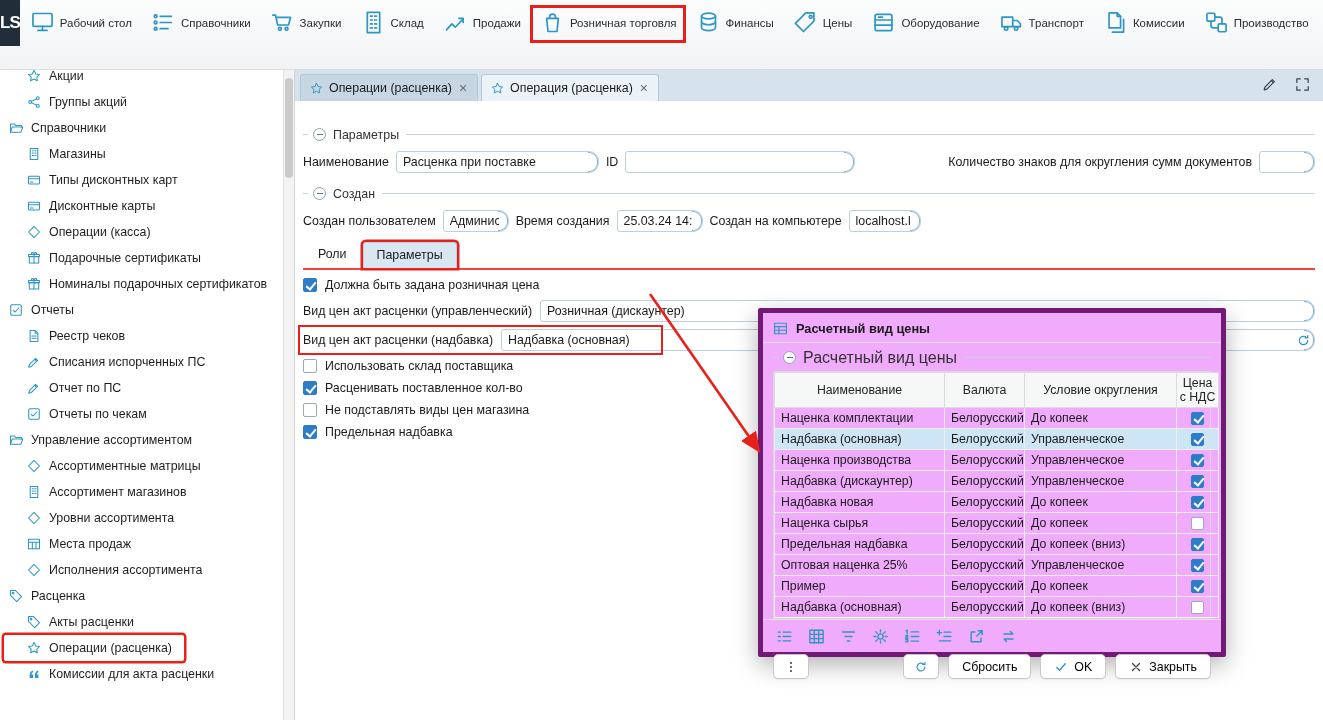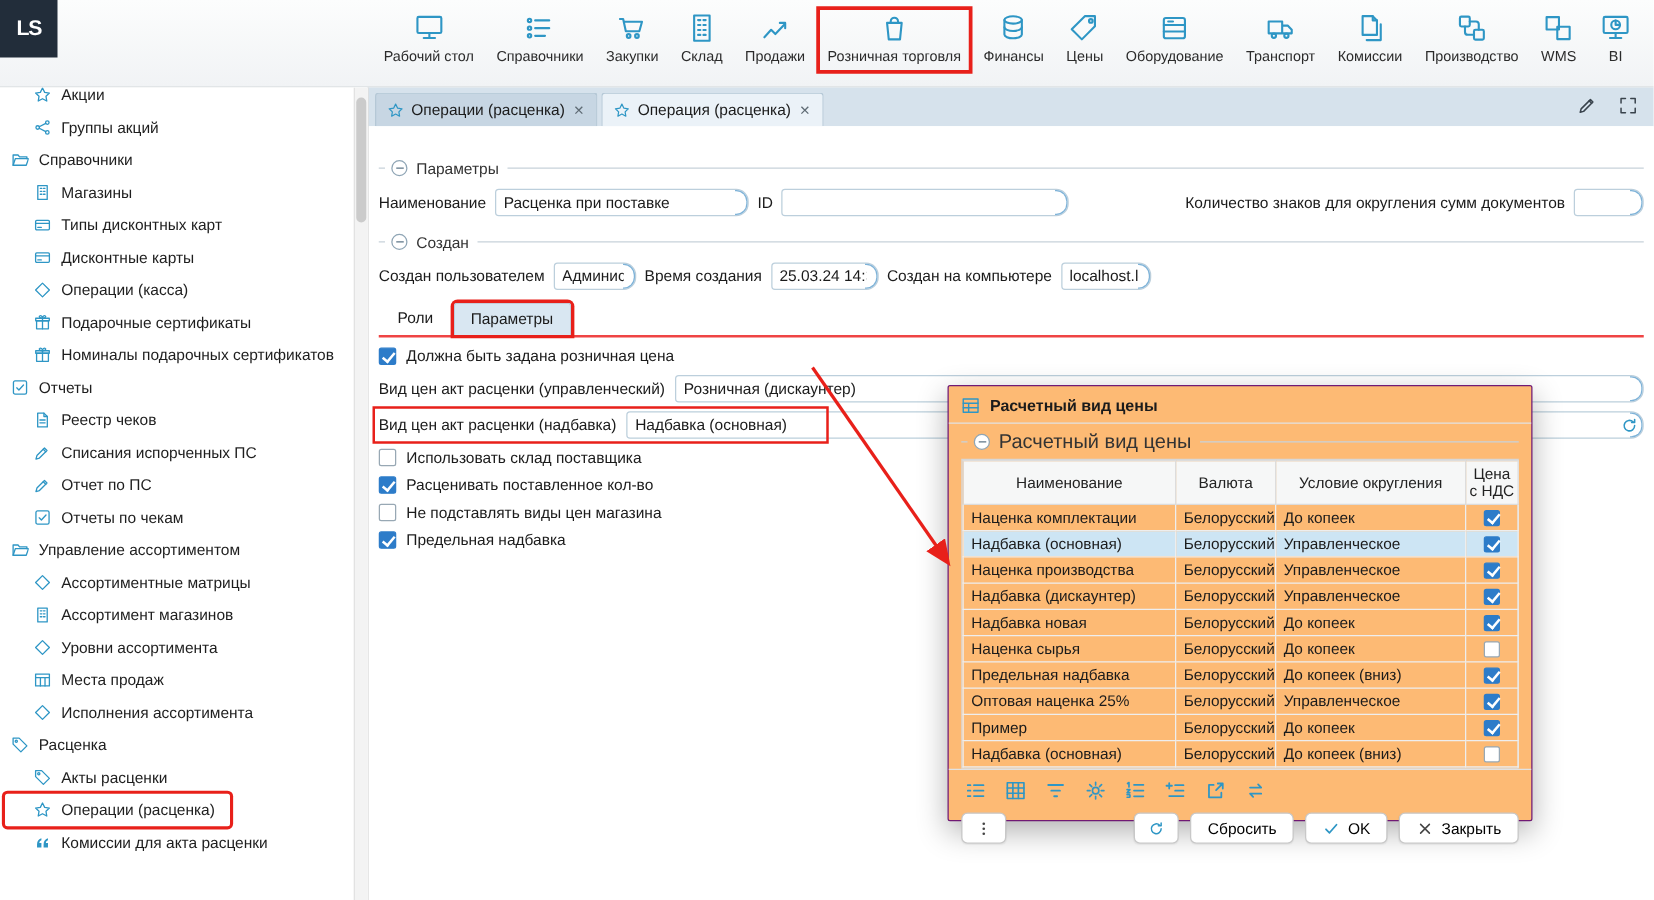--- a/index.html
+++ b/index.html
@@ -3,21 +3,21 @@
 <meta charset="utf-8">
 <style>
   * { box-sizing:border-box; margin:0; padding:0; }
   html,body { width:1323px; height:720px; }
   body { font-family:"Liberation Sans", sans-serif; overflow:hidden; position:relative; background:#fff; color:#1b1b1b; }
 
   
   .topbar { height:70px; display:flex; align-items:flex-start; background:linear-gradient(180deg,#fcfdfd,#f1f3f5); border-bottom:1px solid #d9dde0; }
   .logo { width:46px; height:46px; background:#222d3a; color:#fff; display:flex; align-items:center; justify-content:center; font-weight:bold; font-size:17px; letter-spacing:-1px; cursor:pointer; }
   .modules { flex:1; display:flex; justify-content:flex-end; align-items:flex-start; padding:5px 8px 0 0; }
-  .module { display:flex; flex-direction:column; align-items:center; gap:4px; padding:4px 9px 7px; font-size:11.5px; color:#2b2b2b; cursor:pointer; white-space:nowrap; }
+  .module { display:flex; align-items:center; gap:4px; padding:4px 9px 7px; font-size:11.5px; color:#2b2b2b; cursor:pointer; white-space:nowrap; }
   .module-icon { width:27px; height:27px; color:#2e96c5; }
   .module-icon svg { width:100%; height:100%; }
   .module.hl { box-shadow: inset 0 0 0 3px #e8201a; }
 
   
   .workspace { display:flex; height:calc(100% - 70px); }
   .sidebar { width:294px; position:relative; overflow:hidden; flex:none; background:#fff; }
   .tree { margin-top:-7px; }
   .tree-item { height:26px; display:flex; align-items:center; gap:8px; font-size:12.4px; cursor:pointer; color:#1e1e1e; }
   .tree-item[data-level="0"] { padding-left:9px; }
@@ -69,21 +69,21 @@
   .checkbox { width:14px; height:14px; border:1px solid #98a8b4; border-radius:2px; background:#fff; position:relative; cursor:pointer; flex:none; }
   .checkbox.checked { background:#2d7cc9; border-color:#2d7cc9; }
   .checkbox.checked::after { content:""; position:absolute; left:4px; top:1px; width:4px; height:8px; border:solid #fff; border-width:0 2px 2px 0; transform:rotate(40deg); }
 
   .fieldrow { display:flex; align-items:center; gap:8px; margin:7px 0; position:relative; }
   .anno { position:absolute; left:-5px; top:-4px; width:365px; height:30px; border:2.5px solid #e8201a; pointer-events:none; z-index:5; }
   .field-refresh { position:absolute; right:4px; top:4px; width:15px; height:15px; color:#2e96c5; cursor:pointer; z-index:6; }
   .field-refresh svg { width:100%; height:100%; }
 
   
-  .dialog { position:absolute; left:758px; top:308px; width:468px; height:349px; background:#fdba74; border:1px solid #701a75; border-radius:2px; box-shadow:0 8px 24px rgba(0,0,0,.3); z-index:30; display:flex; flex-direction:column; }
+  .dialog { position:absolute; left:758px; top:308px; width:468px; height:349px; background:#f0abfc; border:5px solid #701a75; border-radius:2px; box-shadow:0 8px 24px rgba(0,0,0,.3); z-index:30; display:flex; flex-direction:column; }
   .dlg-title { display:flex; align-items:center; gap:8px; padding:8px 10px 6px; font-weight:bold; font-size:12.8px; }
   .dlg-title-icon { width:15px; height:15px; color:#2e96c5; }
   .dlg-title-icon svg { width:100%; height:100%; }
   .dlg-sep { border-top:1px solid #e2e2e2; }
   .dlg-group { padding:2px 10px 0; }
   .dlg-table { margin:3px 10px 0; border:1px solid #d7d7d7; }
   .dlg-table table { border-collapse:collapse; width:100%; font-size:12.3px; table-layout:fixed; }
   .c-name{width:170px} .c-cur{width:80px} .c-round{width:152px} .c-vat{width:42px}
   .dlg-table th { background:#f6f7f7; font-weight:normal; border:1px solid #dcdcdc; padding:3px 2px; text-align:center; vertical-align:middle; color:#222; cursor:pointer; }
   .dlg-table td { border:1px solid #eee; border-top:none; padding:3px 6px; white-space:nowrap; overflow:hidden; }

